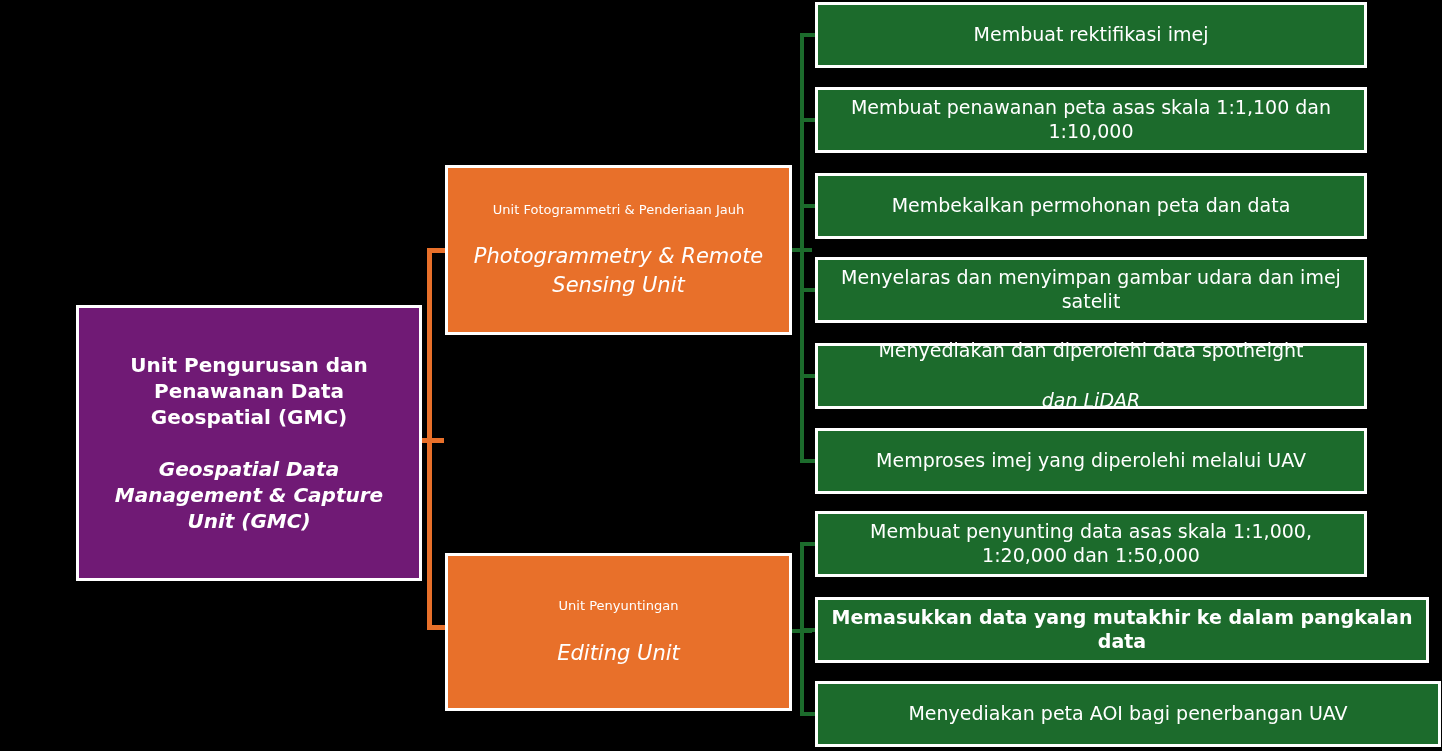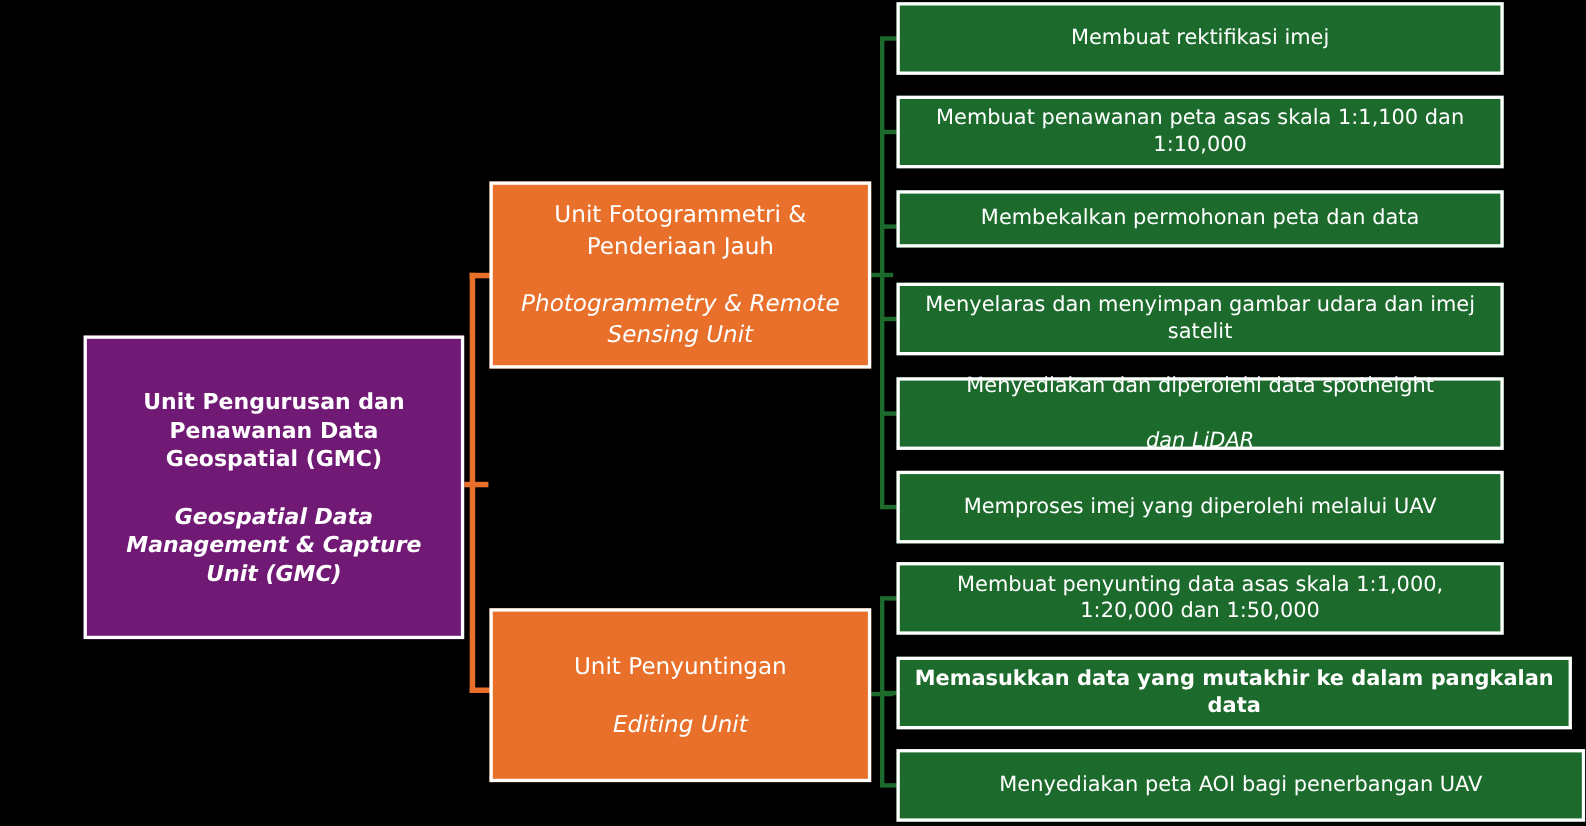--- a/index.html
+++ b/index.html
@@ -53,21 +53,21 @@
     line-height: 1.3;
     margin-top: 26px;
   }
 
   
   .unit {
     background: #e8702a;
     padding: 8px 14px;
   }
   .unit .title-ms {
-    font-size: 21px;
+    font-size: 13px;
     line-height: 1.35;
   }
   .unit .title-en {
     font-style: italic;
     font-size: 21px;
     line-height: 1.35;
     margin-top: 24px;
   }
   #unit-photogrammetry {
     left: 445px;
@@ -143,21 +143,21 @@
     <div class="title-ms">Unit Penyuntingan</div>
     <div class="title-en">Editing Unit</div>
   </div>
 
   <div class="node task" style="left:815px; top:2px; width:552px; height:66px;">
     <span>Membuat rektifikasi imej</span>
   </div>
   <div class="node task" style="left:815px; top:87px; width:552px; height:66px;">
     <span>Membuat penawanan peta asas skala 1:1,100 dan 1:10,000</span>
   </div>
-  <div class="node task" style="left:815px; top:173px; width:552px; height:52px;">
+  <div class="node task" style="left:815px; top:173px; width:552px; height:66px;">
     <span>Membekalkan permohonan peta dan data</span>
   </div>
   <div class="node task" style="left:815px; top:257px; width:552px; height:66px;">
     <span>Menyelaras dan menyimpan gambar udara dan imej satelit</span>
   </div>
   <div class="node task" style="left:815px; top:343px; width:552px; height:66px;">
     <span>Menyediakan dan diperolehi data spotheight</span>
     <span class="italic">dan LiDAR</span>
   </div>
   <div class="node task" style="left:815px; top:428px; width:552px; height:66px;">

